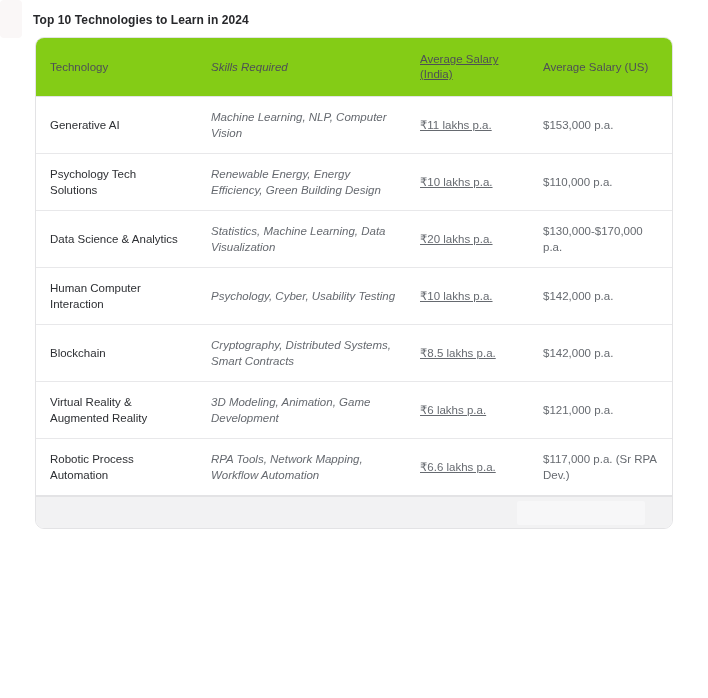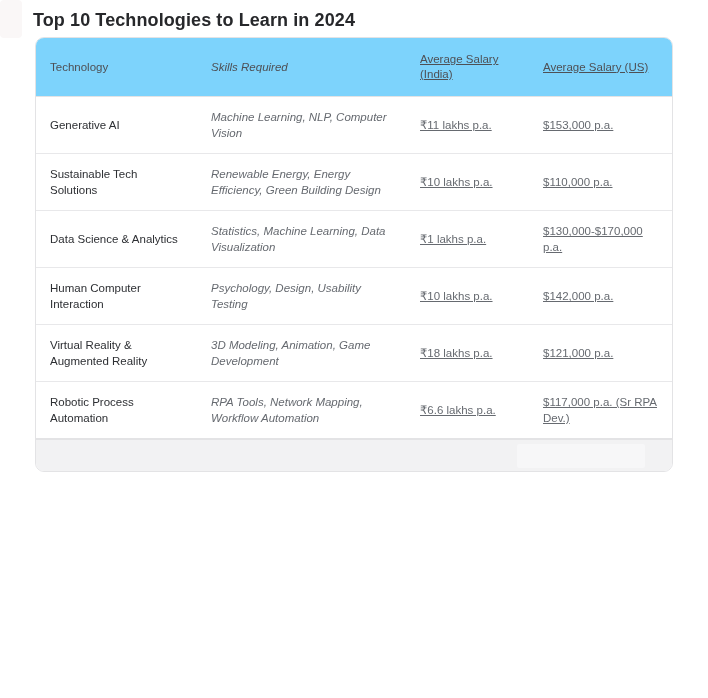--- a/index.html
+++ b/index.html
@@ -29,21 +29,21 @@
     width: 22px;
     height: 38px;
     background: #faf7f7;
     border-radius: 4px;
   }
 
   .page-title {
     position: absolute;
     left: 33px;
     top: 11px;
-    font-size: 18px;
+    font-size: 12px;
     line-height: 18px;
     font-weight: 700;
     color: #27282b;
     letter-spacing: 0.1px;
     white-space: nowrap;
   }
 
   .table-card {
     position: absolute;
     left: 35px;
@@ -55,21 +55,21 @@
     overflow: hidden;
   }
 
   table.tech-table {
     width: 100%;
     border-collapse: collapse;
     table-layout: fixed;
   }
 
   table.tech-table thead tr {
-    background: #7dd3fc;
+    background: #84cc16;
   }
 
   table.tech-table th {
     text-align: left;
     vertical-align: middle;
     font-size: 11.5px;
     line-height: 15px;
     font-weight: 400;
     color: #4e5055;
     padding: 14px 12px 14px 0;
@@ -89,21 +89,21 @@
   }
 
   table.tech-table tbody tr:last-child td {
     border-bottom: 1px solid #e3e3e5;
   }
 
   
   .col-tech   { width: 162px; padding-left: 14px !important; }
   .col-skills { width: 211px; padding-left: 13px !important; font-style: italic; }
   .col-india  { width: 123px; padding-left: 11px !important; text-decoration: underline; }
-  .col-us     { width: 142px; padding-left: 11px !important; text-decoration: underline; }
+  .col-us     { width: 142px; padding-left: 11px !important; }
 
   td.col-tech  { color: #2d2f33; font-weight: 400; }
   td.col-skills{ color: #666a70; }
   td.col-india { color: #666a70; }
   td.col-us    { color: #666a70; }
 
   
   .table-footer {
     position: relative;
     height: 32px;
@@ -140,41 +140,47 @@
         </tr>
       </thead>
       <tbody>
         <tr>
           <td class="col-tech">Generative AI</td>
           <td class="col-skills">Machine Learning, NLP, Computer Vision</td>
           <td class="col-india">₹11 lakhs p.a.</td>
           <td class="col-us">$153,000 p.a.</td>
         </tr>
         <tr>
-          <td class="col-tech">Sustainable Tech Solutions</td>
+          <td class="col-tech">Psychology Tech Solutions</td>
           <td class="col-skills">Renewable Energy, Energy Efficiency, Green Building Design</td>
           <td class="col-india">₹10 lakhs p.a.</td>
           <td class="col-us">$110,000 p.a.</td>
         </tr>
         <tr>
           <td class="col-tech">Data Science &amp; Analytics</td>
           <td class="col-skills">Statistics, Machine Learning, Data Visualization</td>
-          <td class="col-india">₹1 lakhs p.a.</td>
+          <td class="col-india">₹20 lakhs p.a.</td>
           <td class="col-us">$130,000-$170,000 p.a.</td>
         </tr>
         <tr>
           <td class="col-tech">Human Computer Interaction</td>
-          <td class="col-skills">Psychology, Design, Usability Testing</td>
+          <td class="col-skills">Psychology, Cyber, Usability Testing</td>
           <td class="col-india">₹10 lakhs p.a.</td>
+          <td class="col-us">$142,000 p.a.</td>
+        </tr>
+        <tr>
+          <td class="col-tech">Blockchain</td>
+          <td class="col-skills">Cryptography, Distributed Systems, Smart Contracts</td>
+          <td class="col-india">₹8.5 lakhs p.a.</td>
           <td class="col-us">$142,000 p.a.</td>
         </tr>
         <tr>
           <td class="col-tech">Virtual Reality &amp; Augmented Reality</td>
           <td class="col-skills">3D Modeling, Animation, Game Development</td>
-          <td class="col-india">₹18 lakhs p.a.</td>
+          <td class="col-india">₹6 lakhs p.a.</td>
           <td class="col-us">$121,000 p.a.</td>
         </tr>
         <tr>
           <td class="col-tech">Robotic Process Automation</td>
           <td class="col-skills">RPA Tools, Network Mapping, Workflow Automation</td>
           <td class="col-india">₹6.6 lakhs p.a.</td>
           <td class="col-us">$117,000 p.a. (Sr RPA Dev.)</td>
         </tr>
       </tbody>
     </table>

